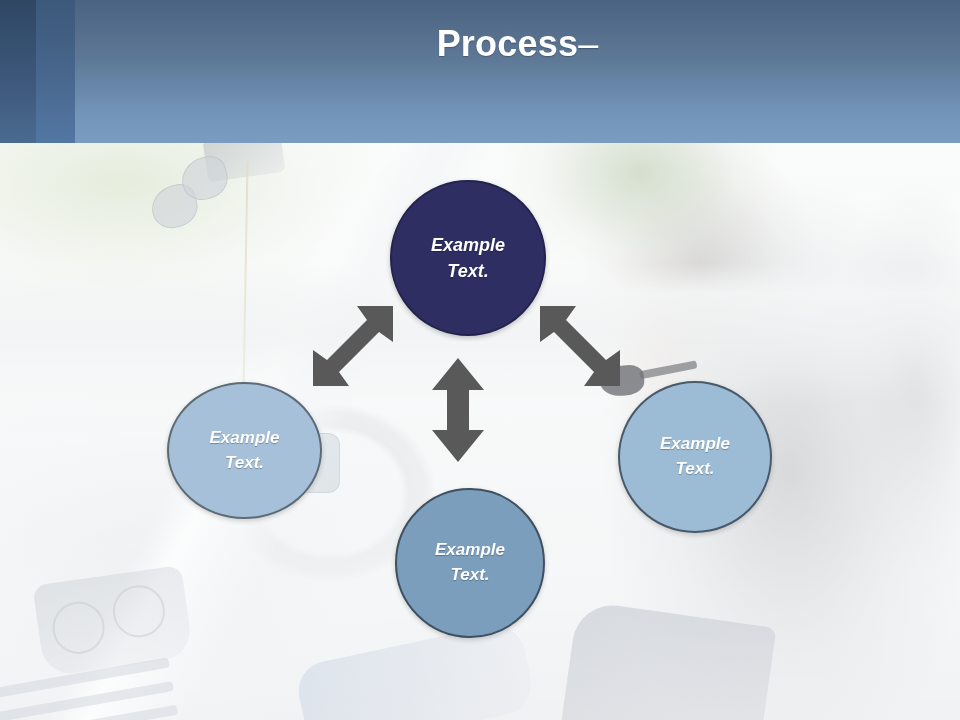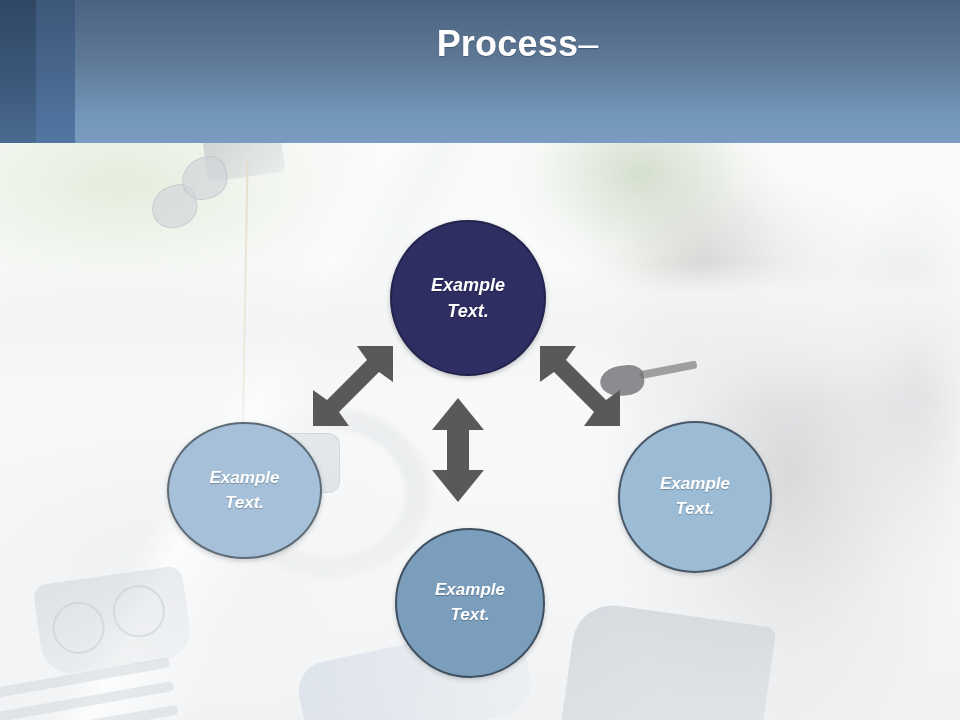--- a/index.html
+++ b/index.html
@@ -190,21 +190,21 @@
     transform: rotate(8deg);
   }
   
   .photo-veil {
     position: absolute; inset: 0;
     background: linear-gradient(to bottom, rgba(255,255,255,0.30), rgba(255,255,255,0.42));
     pointer-events: none;
   }
 
   
-  .diagram { position: absolute; inset: 0; margin-top: 40px; }
+  .diagram { position: absolute; inset: 0; }
 
   .node {
     position: absolute;
     border-radius: 50%;
     box-sizing: border-box;
     display: flex;
     flex-direction: column;
     align-items: center;
     justify-content: center;
     text-align: center;

